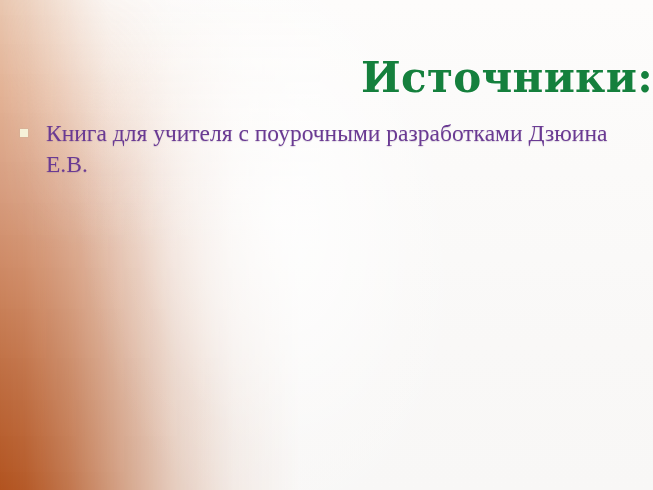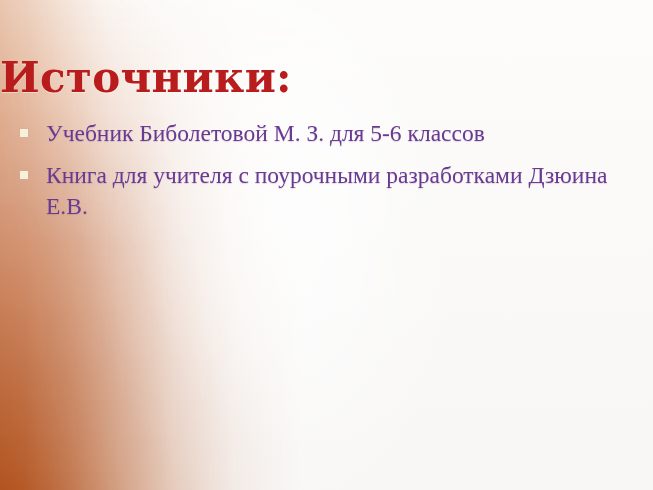--- a/index.html
+++ b/index.html
@@ -101,27 +101,27 @@
         rgba(255,255,255,0) 100%);
     transform: rotate(-6deg);
   }
 
   
   .title {
     position: absolute;
     left: 0;
     right: 0;
     top: 26px;
-    text-align: left;
+    text-align: right;
     font-family: "DejaVu Serif", "Liberation Serif", serif;
     font-weight: bold;
     font-size: 42px;
     line-height: 1.12;
     letter-spacing: 0.3px;
-    color: #b91c1c;
+    color: #15803d;
     text-shadow: 0 1px 0 rgba(255,255,255,0.45);
     white-space: nowrap;
   }
 
   
   .bullets {
     position: absolute;
     left: 18px;
     top: 118px;
     right: 8px;
@@ -162,24 +162,20 @@
 
   <div class="bg-base"></div>
   <div class="bg-left-band"></div>
   <div class="bg-top-fade"></div>
   <div class="bg-sweep"></div>
 
   <h1 class="title">Источники:</h1>
 
   <ul class="bullets">
 
-    <li class="bullet-item">
-      <span class="bullet-marker"></span>
-      <span class="bullet-text">Учебник Биболетовой М. З.  для 5-6 классов</span>
-    </li>
 
 
     <li class="bullet-item">
       <span class="bullet-marker"></span>
       <span class="bullet-text">Книга для учителя с поурочными разработками  Дзюина Е.В.</span>
     </li>
 
   </ul>
 
 </div>

